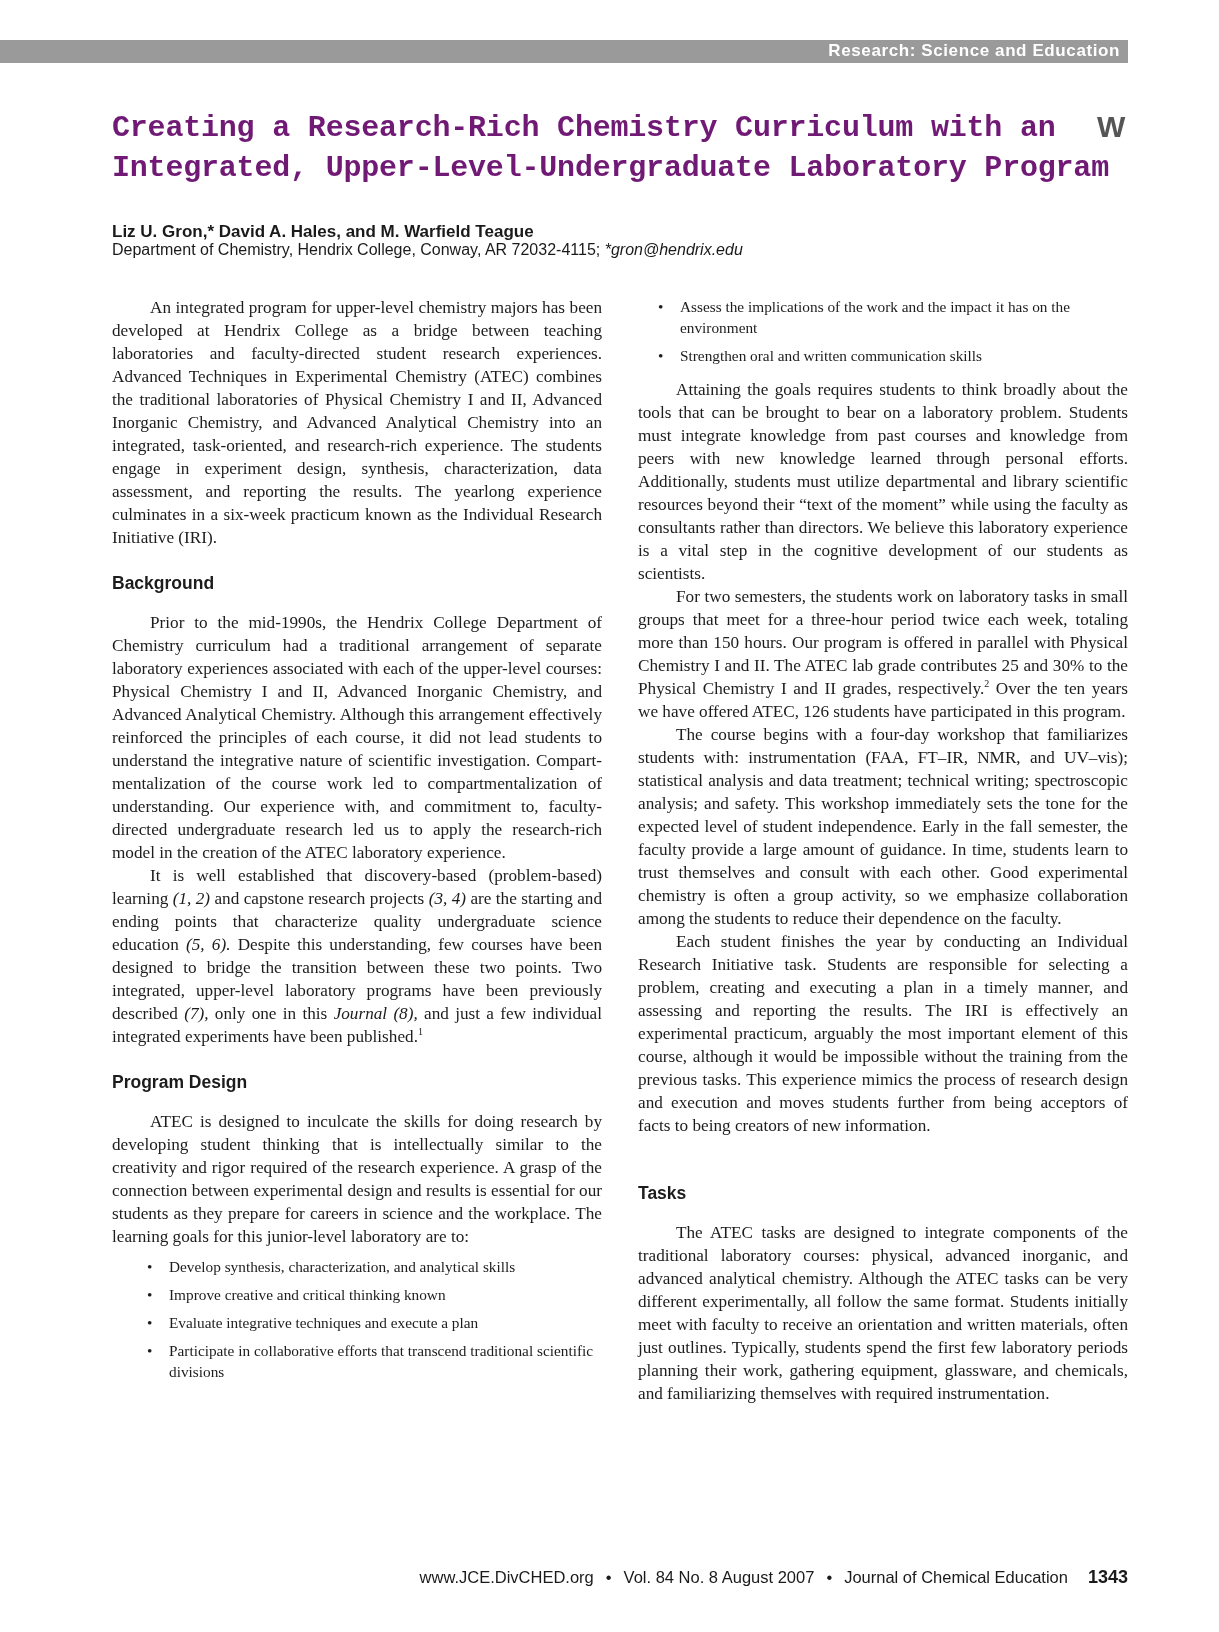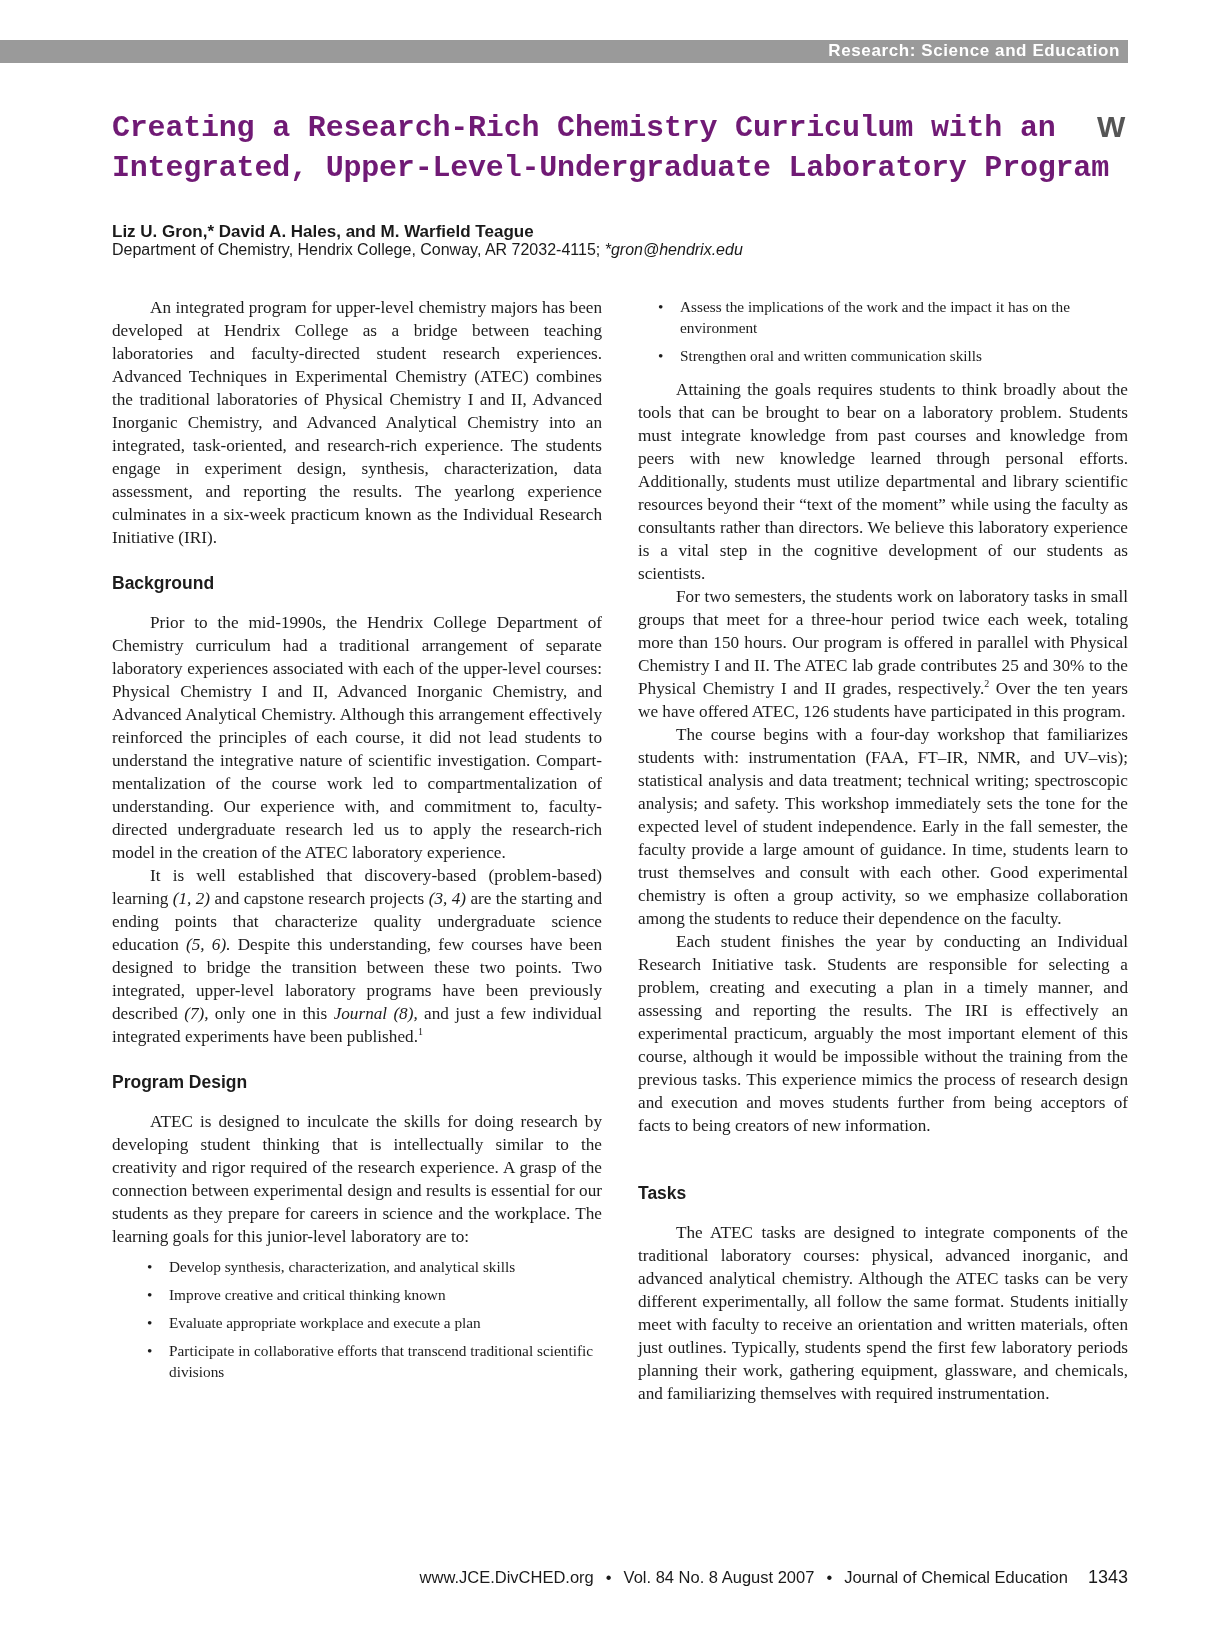--- a/index.html
+++ b/index.html
@@ -54,21 +54,21 @@
   .col ul li { position: relative; padding-left: 22px; margin-bottom: 7px; }
   .col ul li .bullet { position: absolute; left: 0; top: 0; }
   .col-right ul { margin-top: 0; padding-left: 20px; margin-bottom: 12px; }
   .cite { font-style: italic; }
   sup { font-size: 10px; line-height: 0; vertical-align: super; }
   .footer {
     position: absolute; left: 0; top: 1567px; width: 1128px; text-align: right;
     font-family: "Liberation Sans", sans-serif; font-size: 16.5px; color: #1a1a1a;
   }
   .footer .sep { margin: 0 12px; }
-  .footer .page-num { font-weight: normal; font-size: 18px; margin-left: 20px; }
+  .footer .page-num { font-weight: bold; font-size: 18px; margin-left: 20px; }
 </style>
 </head>
 <body>
 
 <div class="header-bar">
   <span class="section-label">Research: Science and Education</span>
 </div>
 
 <h1 class="title" style="margin:0;">
   <span>Creating a Research-Rich Chemistry Curriculum with an</span><br>
@@ -86,21 +86,21 @@
 
   <h2 class="first">Background</h2>
   <p>Prior to the mid-1990s, the Hendrix College Depart­ment of Chemistry curriculum had a traditional arrangement of separate laboratory experiences associated with each of the upper-level courses: Physical Chemistry I and II, Advanced Inorganic Chemistry, and Advanced Analytical Chemistry. Although this arrangement effectively reinforced the prin­ciples of each course, it did not lead students to understand the integrative nature of scientific investigation. Compart­mentalization of the course work led to compartmentalization of understanding. Our experience with, and commitment to, faculty-directed undergraduate research led us to apply the research-rich model in the creation of the ATEC laboratory experience.</p>
   <p><span>It is well established that discovery-based (problem-based) learning </span><span class="cite">(1, 2)</span><span> and capstone research projects </span><span class="cite">(3, 4)</span><span> are the starting and ending points that characterize quality undergraduate science education </span><span class="cite">(5, 6).</span><span> Despite this under­standing, few courses have been designed to bridge the tran­sition between these two points. Two integrated, upper-level laboratory programs have been previously described </span><span class="cite">(7),</span><span> only one in this </span><span class="cite">Journal (8),</span><span> and just a few individual integrated experiments have been published.</span><sup>1</sup></p>
 
   <h2>Program Design</h2>
   <p>ATEC is designed to inculcate the skills for doing re­search by developing student thinking that is intellectually similar to the creativity and rigor required of the research ex­perience. A grasp of the connection between experimental design and results is essential for our students as they pre­pare for careers in science and the workplace. The learning goals for this junior-level laboratory are to:</p>
   <ul>
     <li><span class="bullet">•</span><span>Develop synthesis, characterization, and analytical skills</span></li>
     <li><span class="bullet">•</span><span>Improve creative and critical thinking known</span></li>
-    <li><span class="bullet">•</span><span>Evaluate appropriate workplace and execute a plan</span></li>
+    <li><span class="bullet">•</span><span>Evaluate integrative techniques and execute a plan</span></li>
     <li><span class="bullet">•</span><span>Participate in collaborative efforts that transcend tra­ditional scientific divisions</span></li>
   </ul>
 </div>
 
 <div class="col col-right">
   <ul>
     <li><span class="bullet">•</span><span>Assess the implications of the work and the impact it has on the environment</span></li>
     <li><span class="bullet">•</span><span>Strengthen oral and written communication skills</span></li>
   </ul>
   <p>Attaining the goals requires students to think broadly about the tools that can be brought to bear on a laboratory problem. Students must integrate knowledge from past courses and knowledge from peers with new knowledge learned through personal efforts. Additionally, students must utilize departmental and library scientific resources beyond their “text of the moment” while using the faculty as con­sultants rather than directors. We believe this laboratory ex­perience is a vital step in the cognitive development of our students as scientists.</p>

